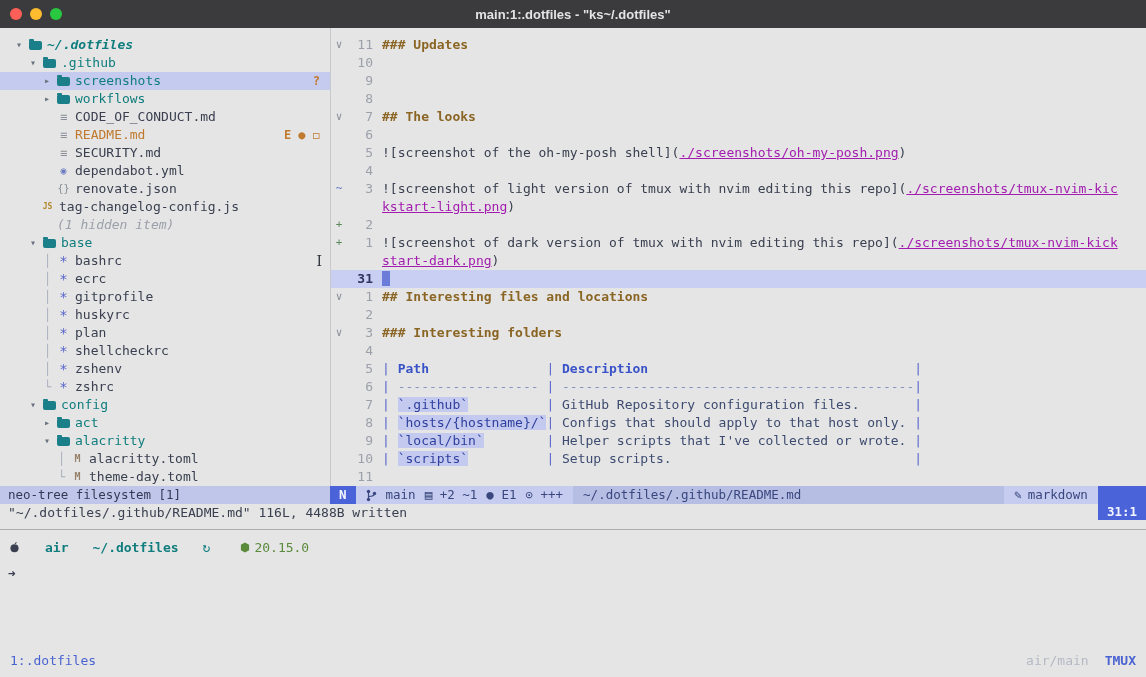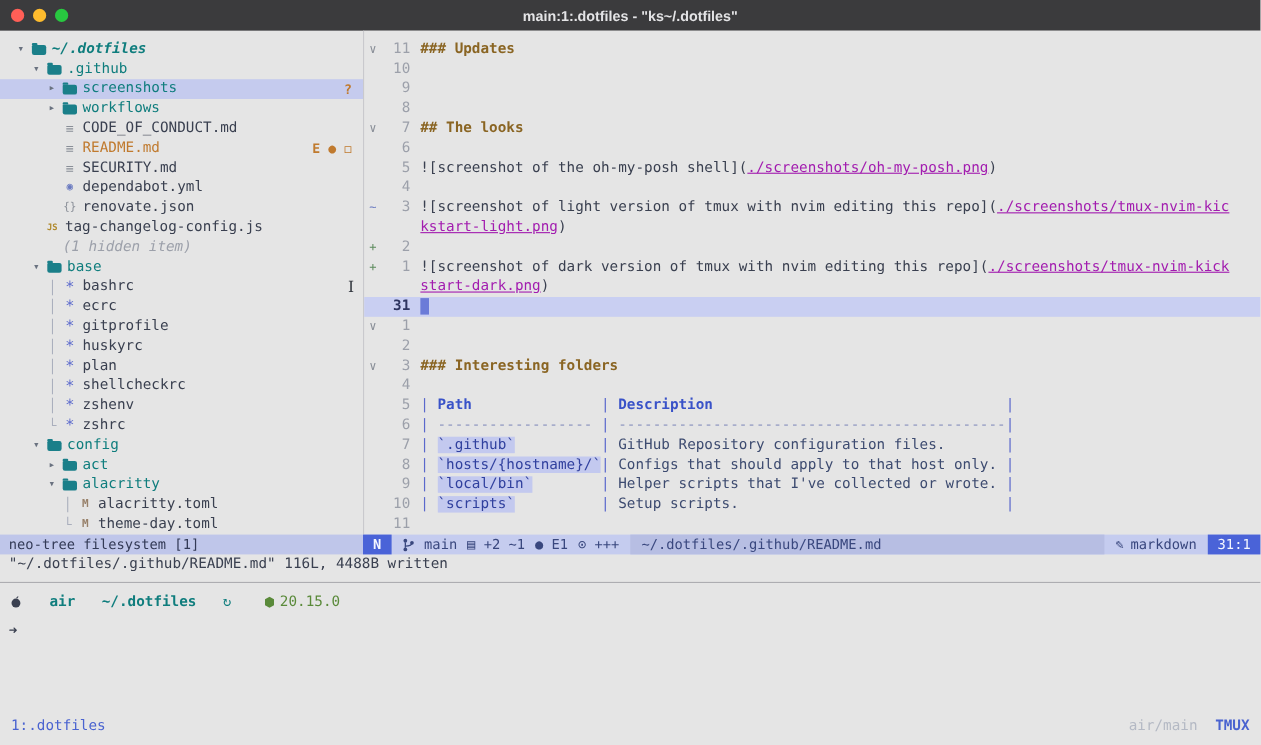--- a/index.html
+++ b/index.html
@@ -67,21 +67,21 @@
   .sg-csr { background:#6B7BD8; }
 
   
   .ed-status { position:absolute; left:330px; right:0; top:458px; height:18px; display:flex;
                align-items:stretch; background:#C5CCEF; font-size:12.5px; line-height:18px; color:#39477E; }
   .sl-mode { background:#4A63D8; color:#F4F6FF; font-weight:bold; padding:0 9px; }
   .sl-left { display:flex; gap:9px; padding:0 10px; align-items:center; white-space:pre; }
   .sl-left svg { display:block; }
   .sl-path { flex:1; background:#B7BEE3; padding:0 10px; overflow:hidden; white-space:nowrap; }
   .sl-ft { display:flex; gap:6px; padding:0 10px; align-items:center; }
-  .sl-pos { background:#4A63D8; color:#F4F6FF; font-weight:normal; padding:0 9px; }
+  .sl-pos { background:#4A63D8; color:#F4F6FF; font-weight:bold; padding:17px 9px; }
 
   .msgline { position:absolute; left:0; top:476px; height:18px; line-height:18px;
              padding-left:8px; white-space:pre; }
   .pane-divider { position:absolute; left:0; right:0; top:501px; border-top:1px solid #ADADB1; }
 
   
   .shell { position:absolute; left:8px; top:508px; right:0; }
   .prompt-line { height:22px; display:flex; align-items:center; gap:24px; }
   .p-user,.p-cwd { color:#0F7D7D; font-weight:bold; }
   .p-git { color:#0F7D7D; }
@@ -208,20 +208,21 @@
           <span class="etext"><span class="sg-l">start-dark.png</span><span class="sg-t">)</span></span>
         </div>
         <div class="eline cur">
           <span class="sign "></span>
           <span class="lnum">31</span>
           <span class="etext"><span class="sg-csr"> </span></span>
         </div>
         <div class="eline">
           <span class="sign s-v">∨</span>
           <span class="lnum">1</span>
+          <span class="etext"><span class="sg-h">## Interesting files and locations</span></span>
         </div>
         <div class="eline">
           <span class="sign "></span>
           <span class="lnum">2</span>
           <span class="etext"></span>
         </div>
         <div class="eline">
           <span class="sign s-v">∨</span>
           <span class="lnum">3</span>
           <span class="etext"><span class="sg-h">### Interesting folders</span></span>

